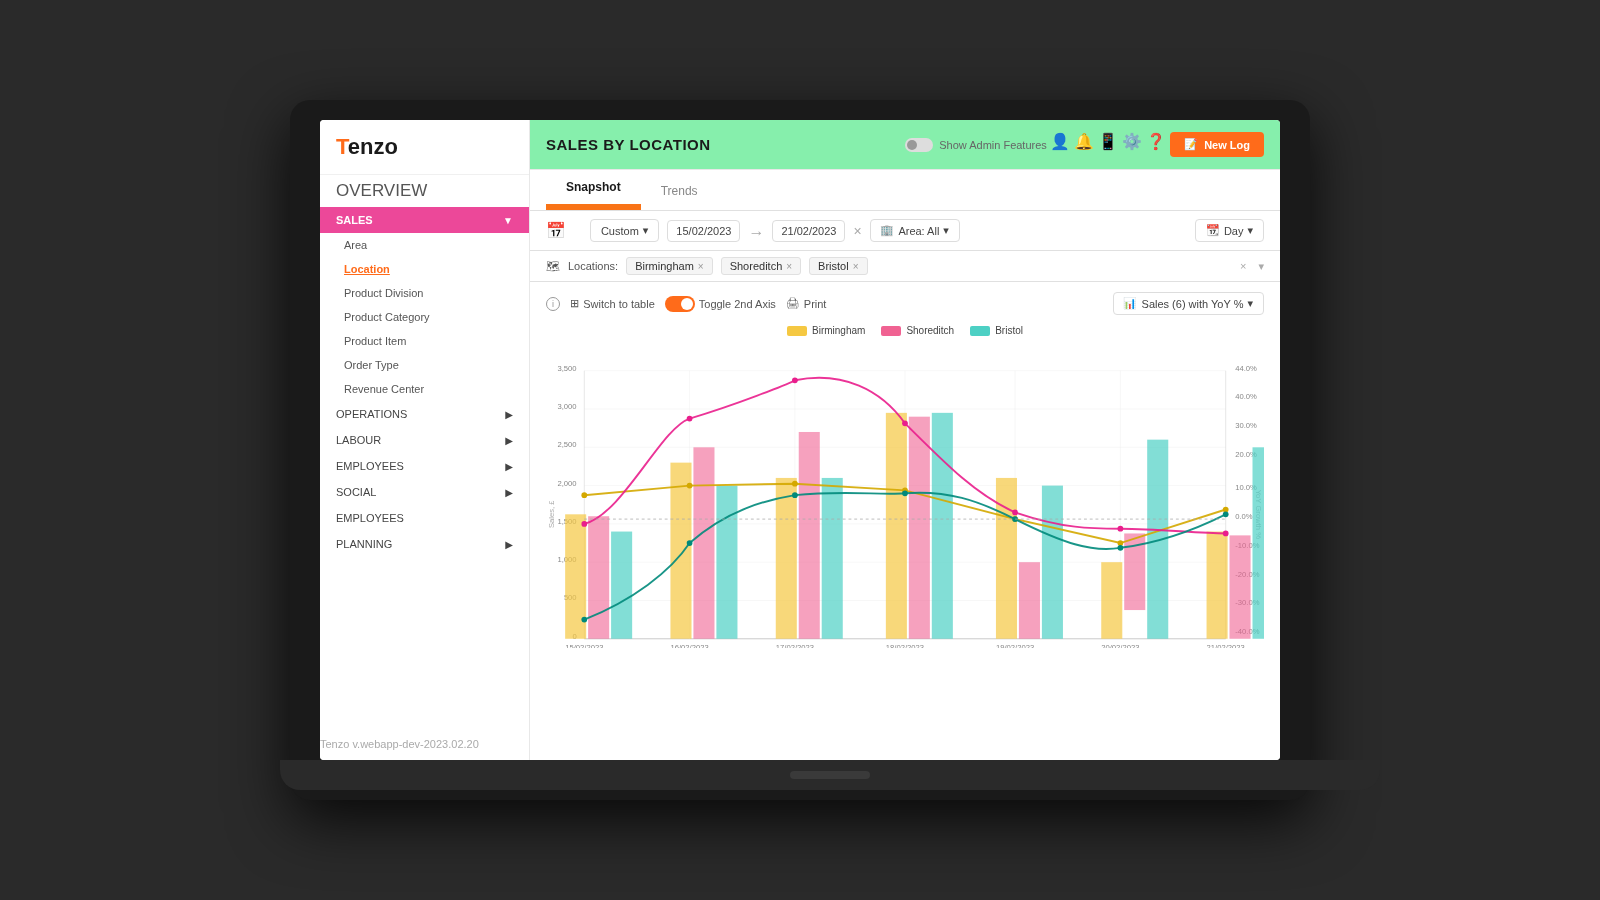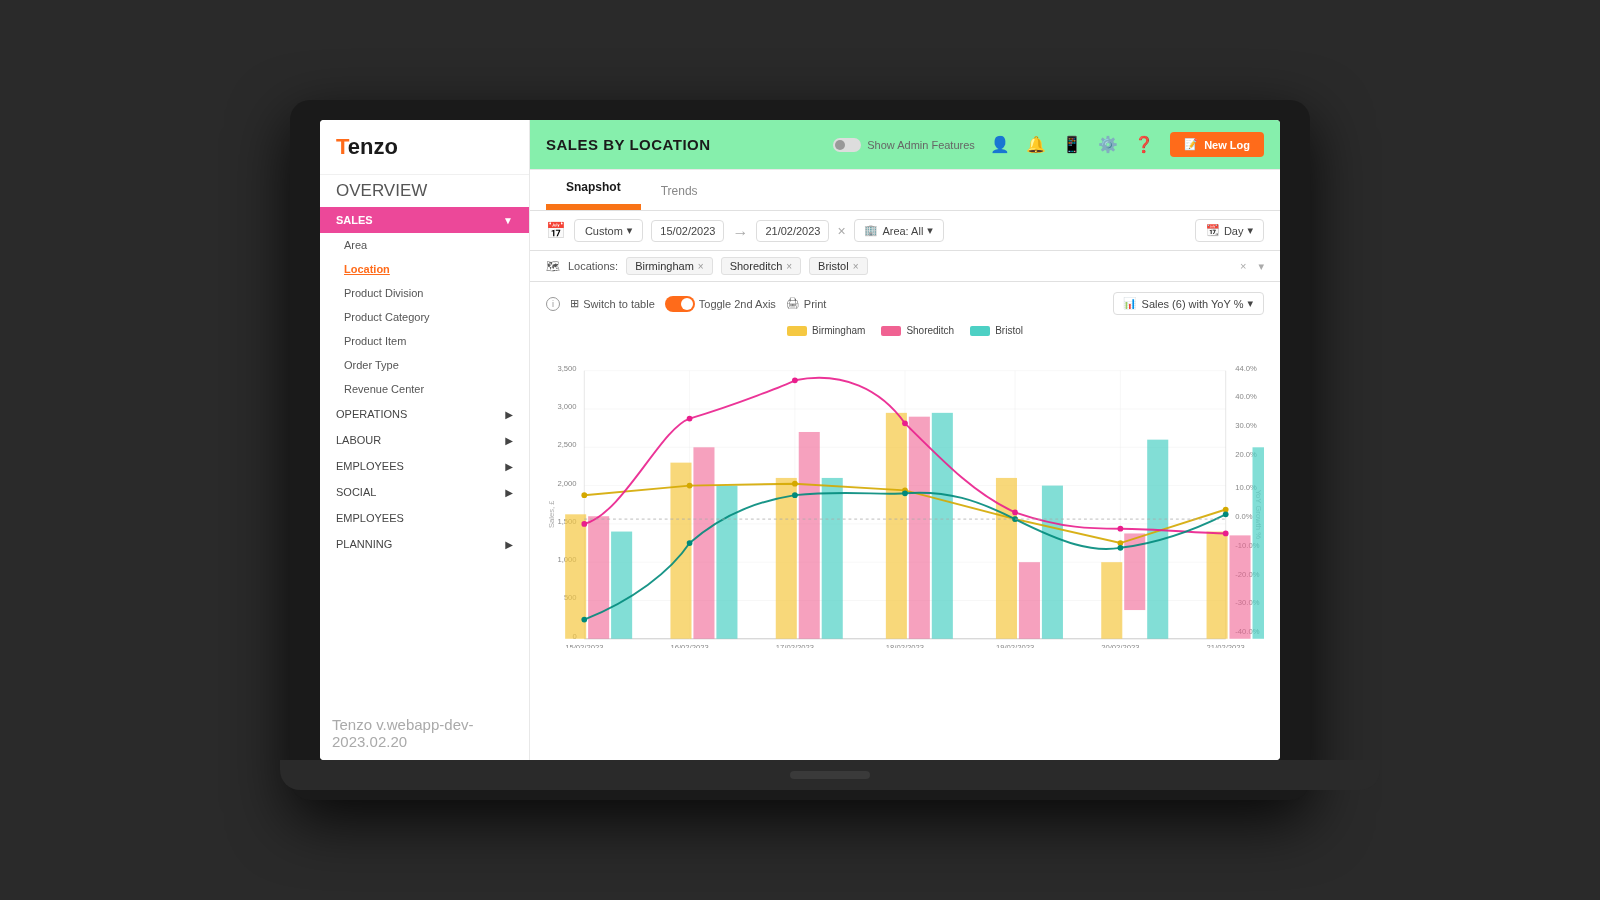--- a/index.html
+++ b/index.html
@@ -104,22 +104,22 @@
       color: #fff;
       padding: 7px 16px;
       font-size: 11px;
       font-weight: 600;
       display: flex;
       align-items: center;
       justify-content: space-between;
     }
     .chevron-icon { font-size: 10px; }
     .sidebar-version {
-      padding: 10px 12px;
-      font-size: 15px;
+      padding: 10px 0;
+      font-size: 11px;
       color: #aaa;
       margin-top: auto;
     }
 
     
     .main {
       flex: 1;
       display: flex;
       flex-direction: column;
       overflow: hidden;
@@ -135,22 +135,21 @@
       min-height: 50px;
     }
     .topbar-title {
       font-size: 15px;
       font-weight: 700;
       color: #1a1a1a;
       letter-spacing: 0.5px;
     }
     .topbar-right {
       display: flex;
-      align-items: center;
-      gap: 16px;
+      gap: 4px;
     }
     .topbar-right .show-admin {
       font-size: 11px;
       color: #666;
       display: flex;
       align-items: center;
       gap: 6px;
     }
     .toggle-dot {
       width: 28px;
@@ -224,20 +223,21 @@
       display: flex;
       align-items: center;
       gap: 4px;
       border: 1px solid #ddd;
       padding: 4px 10px;
       border-radius: 4px;
       font-size: 11px;
       color: #444;
       cursor: pointer;
       background: #fff;
+      margin-left: 16px;
     }
     .date-input {
       border: 1px solid #ddd;
       padding: 4px 8px;
       border-radius: 4px;
       font-size: 11px;
       color: #444;
       background: #fff;
     }
     .area-filter {

